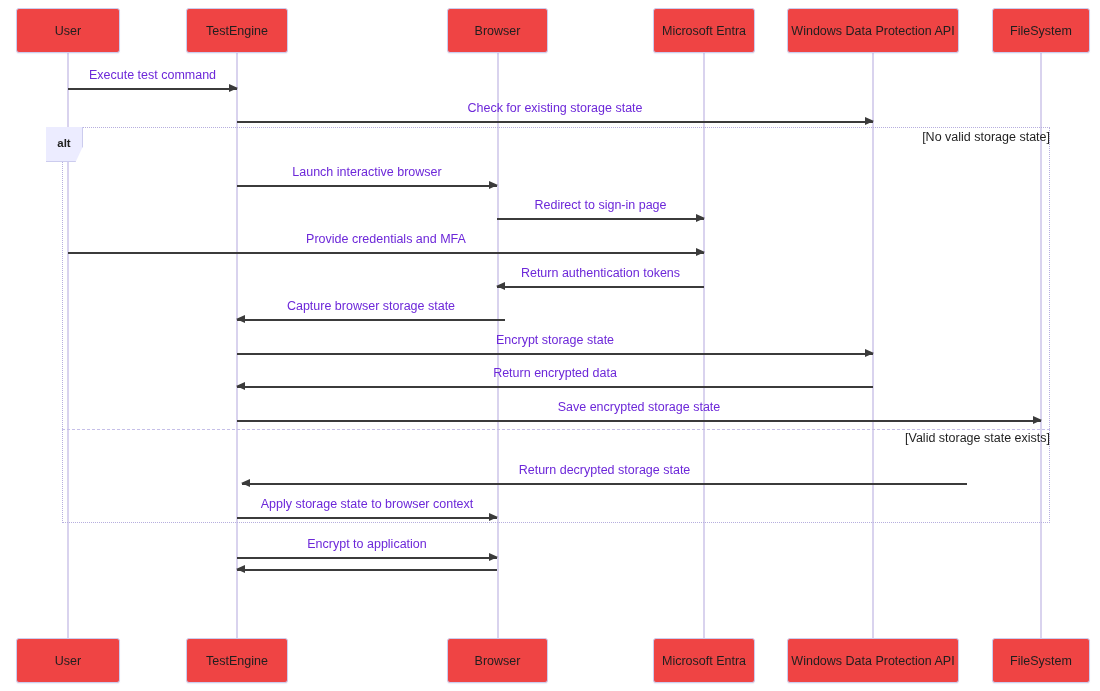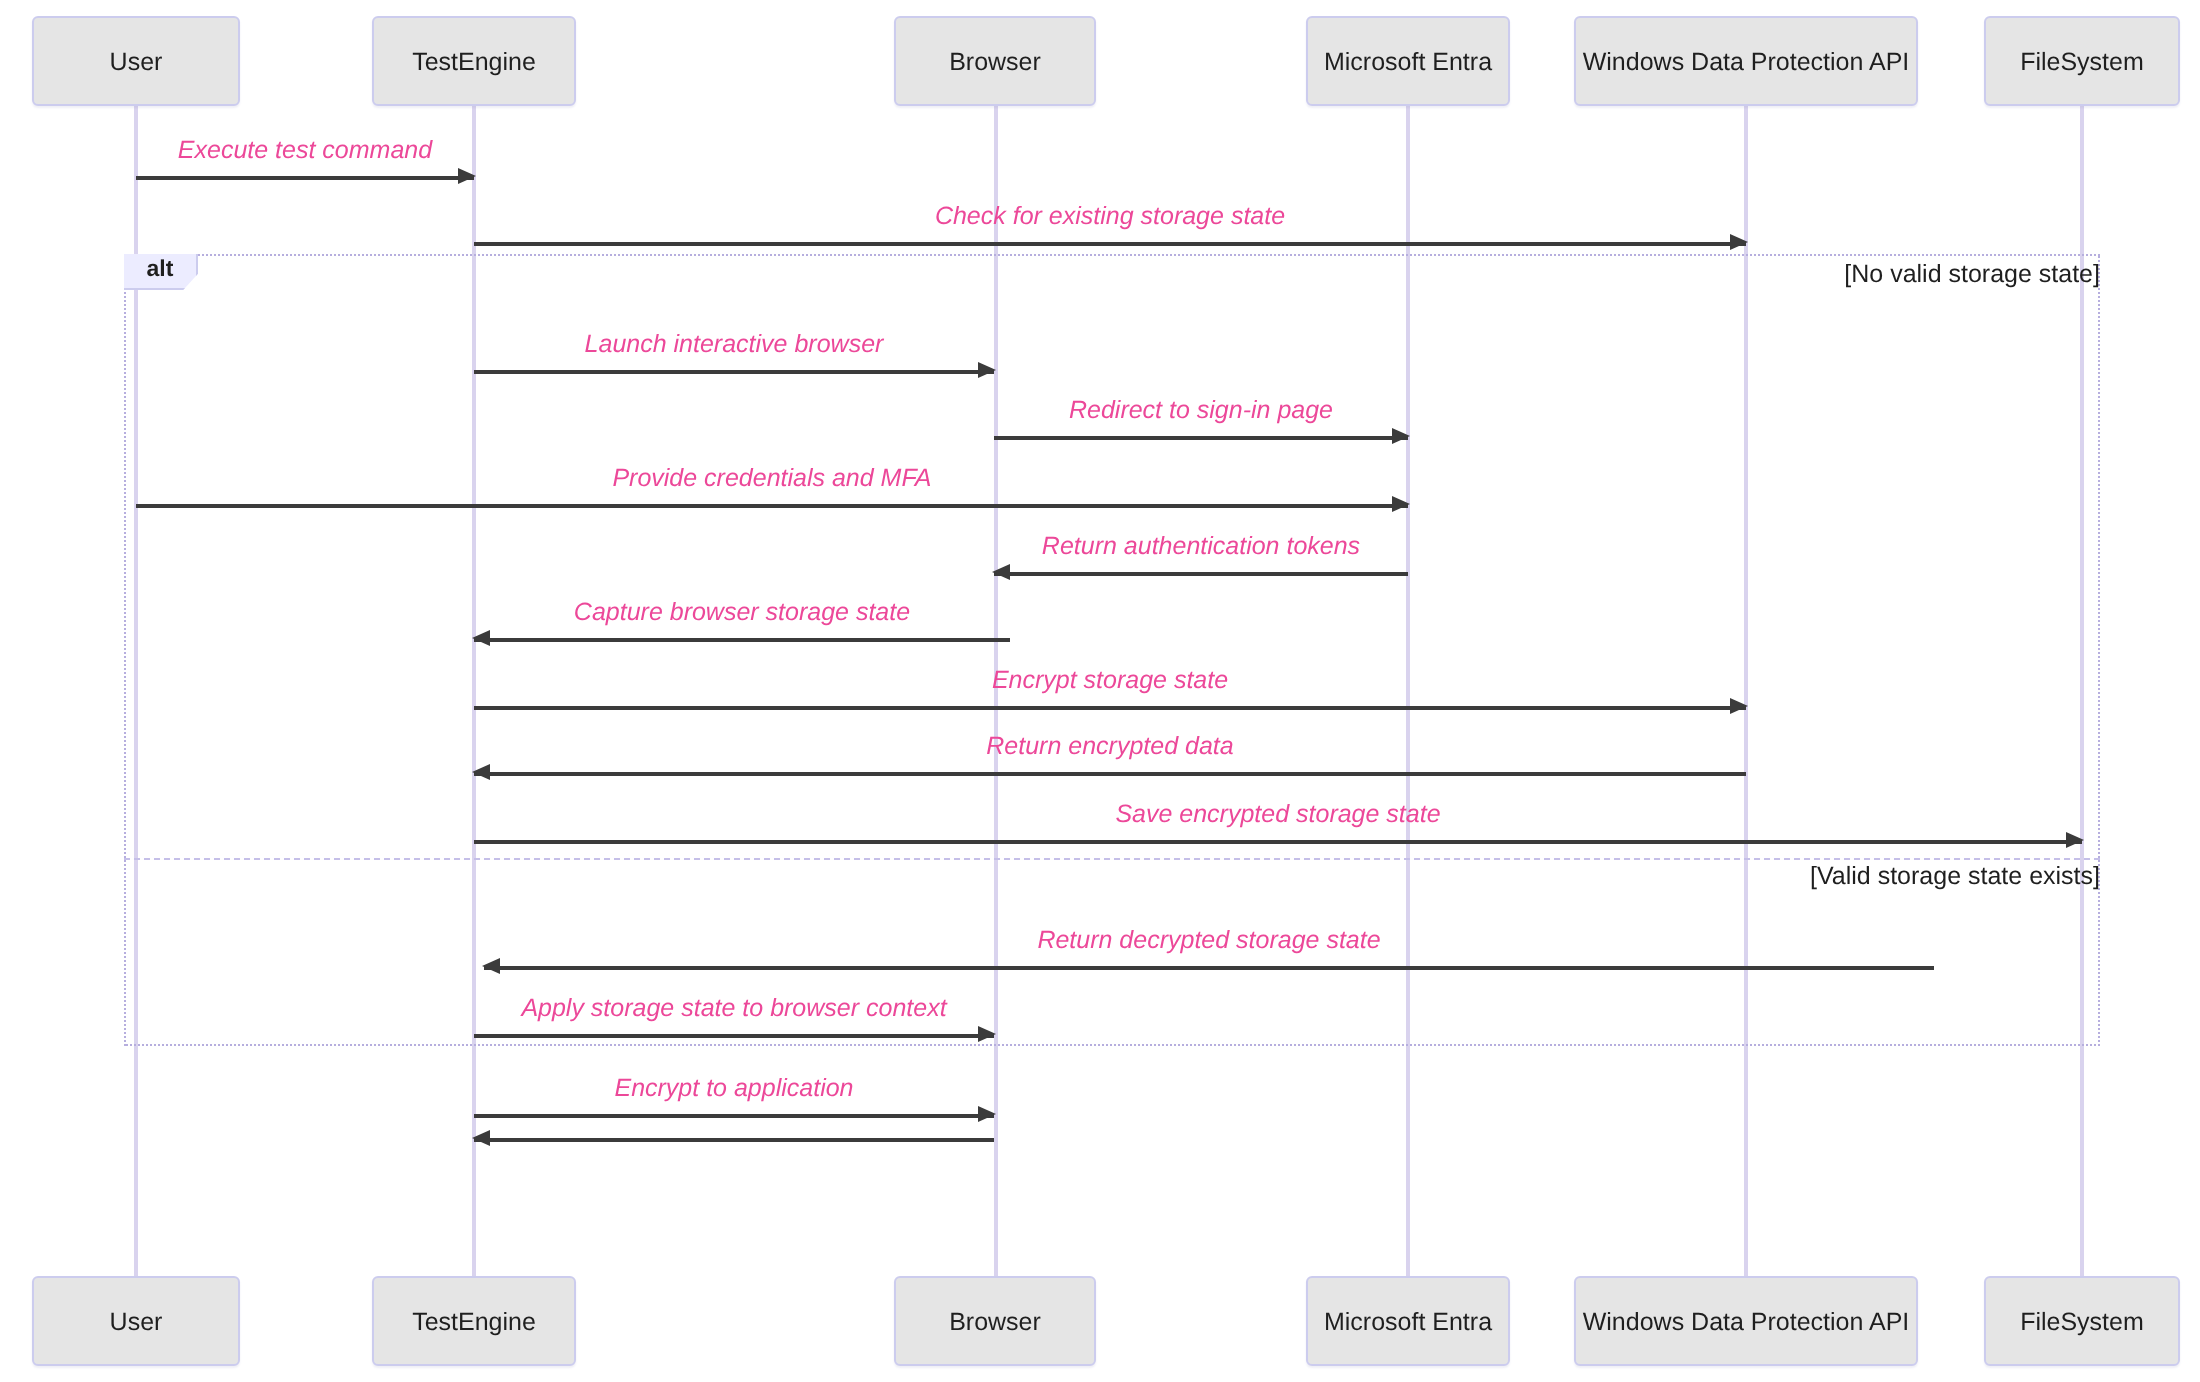--- a/index.html
+++ b/index.html
@@ -7,21 +7,21 @@
   .diagram {
     position: relative;
     width: 1100px;
     height: 691px;
     background: #ffffff;
     overflow: hidden;
   }
   .actor {
     position: absolute;
     height: 45px;
-    background: #e5e5e5;
+    background: #ef4444;
     border: 1px solid #CCCCEE;
     border-radius: 3px;
     box-sizing: border-box;
     display: flex;
     align-items: center;
     justify-content: center;
     font-size: 12.5px;
     color: #1f1f1f;
     box-shadow: 0 1px 1px rgba(120,120,180,0.12);
   }
@@ -36,24 +36,24 @@
     position: absolute;
     left: 62px;
     top: 127px;
     width: 988px;
     height: 396px;
     border: 1px dotted #b6aede;
     box-sizing: border-box;
   }
   .alt-label {
     position: absolute;
-    left: 62px;
+    left: 46px;
     top: 127px;
     width: 37px;
-    height: 18px;
+    height: 35px;
     background: #ECECFF;
     border-right: 1px solid #CCCCEE;
     border-bottom: 1px solid #CCCCEE;
     clip-path: polygon(0 0, 100% 0, 100% 55%, 80% 100%, 0 100%);
     font-size: 11.5px;
     font-weight: bold;
     display: flex;
     align-items: center;
     justify-content: center;
     padding-bottom: 2px;
@@ -77,22 +77,21 @@
     border-top: 1.5px dashed #c5bfe8;
   }
   .message { position: absolute; }
   .msg-label {
     text-align: center;
     font-size: 12.5px;
     height: 18px;
     line-height: 18px;
     white-space: nowrap;
     margin-bottom: 4px;
-    color: #ec4899;
-    font-style: italic;
+    color: #6d28d9;
   }
   .msg-line {
     position: relative;
     height: 1.5px;
     background: #3b3b3b;
   }
   .arrowhead {
     position: absolute;
     top: -3.75px;
     width: 0;

